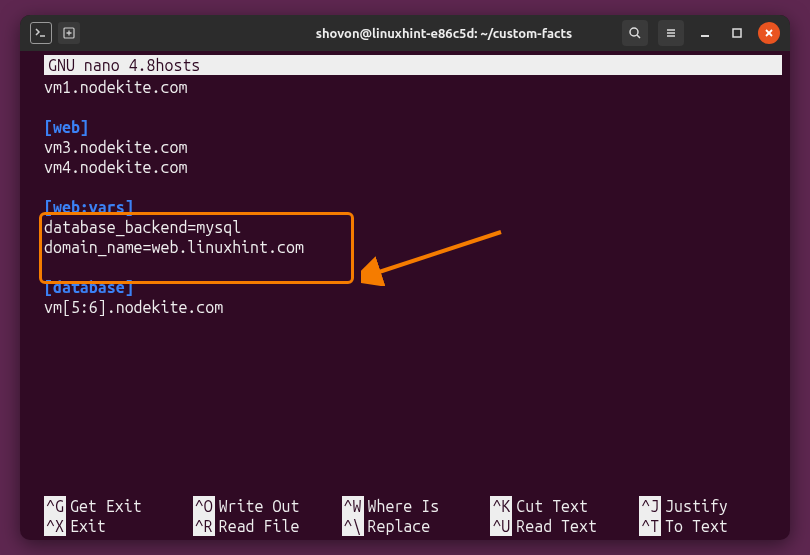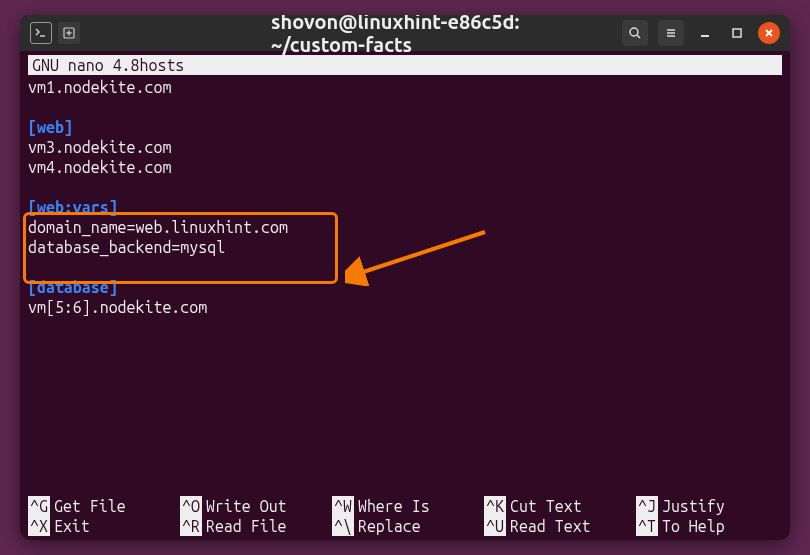--- a/index.html
+++ b/index.html
@@ -54,21 +54,21 @@
       justify-content: center;
       color: #ccc;
       font-size: 10px;
     }
     
     .titlebar-title {
       position: absolute;
       left: 50%;
       transform: translateX(-50%);
       color: #eee;
-      font-size: 20px;
+      font-size: 13px;
       font-family: 'Ubuntu', sans-serif;
       font-weight: bold;
       margin-left: 39px;
     }
     
     .titlebar-right {
       margin-left: auto;
       display: flex;
       align-items: center;
       gap: 10px;
@@ -107,20 +107,21 @@
       font-size: 12px;
     }
     
     .terminal-content {
       flex: 1;
       padding: 4px 8px;
       color: #eee;
       font-size: 16px;
       line-height: 1.25;
       position: relative;
+      margin-left: 16px;
     }
     
     .nano-header {
       background: #eee;
       color: #300a24;
       display: flex;
       padding: 0 4px;
       margin-bottom: 2px;
     }
     
@@ -250,40 +251,40 @@
       <span class="nano-header-file">hosts</span>
     </div>
 
     <div class="content-line">vm1.nodekite.com</div>
     <div class="content-line">&nbsp;</div>
     <div class="group-header">[web]</div>
     <div class="content-line">vm3.nodekite.com</div>
     <div class="content-line">vm4.nodekite.com</div>
     <div class="content-line">&nbsp;</div>
     <div class="group-header">[web:vars]</div>
+    <div class="content-line">database_backend=mysql</div>
     <div class="content-line">domain_name=web.linuxhint.com</div>
-    <div class="content-line">database_backend=mysql</div>
     <div class="content-line">&nbsp;</div>
     <div class="group-header">[database]</div>
     <div class="content-line">vm[5:6].nodekite.com</div>
 
     <div class="highlight-box"></div>
     <svg class="arrow" width="150" height="60" viewBox="0 0 150 60">
       <defs>
         <marker id="arrowhead" markerWidth="8" markerHeight="8" refX="2" refY="4" orient="auto">
           <polygon points="0 0, 8 4, 0 8" fill="#f57c00"></polygon>
         </marker>
       </defs>
       <line x1="140" y1="6" x2="12" y2="48" stroke="#f57c00" stroke-width="4" marker-end="url(#arrowhead)"></line>
     </svg>
 
     <div class="nano-footer">
       <div class="shortcut">
         <span class="key-combo">^G</span>
-        <span class="shortcut-label">Get File</span>
+        <span class="shortcut-label">Get Exit</span>
       </div>
       <div class="shortcut">
         <span class="key-combo">^O</span>
         <span class="shortcut-label">Write Out</span>
       </div>
       <div class="shortcut">
         <span class="key-combo">^W</span>
         <span class="shortcut-label">Where Is</span>
       </div>
       <div class="shortcut">
@@ -305,17 +306,17 @@
       <div class="shortcut">
         <span class="key-combo">^\</span>
         <span class="shortcut-label">Replace</span>
       </div>
       <div class="shortcut">
         <span class="key-combo">^U</span>
         <span class="shortcut-label">Read Text</span>
       </div>
       <div class="shortcut">
         <span class="key-combo">^T</span>
-        <span class="shortcut-label">To Help</span>
+        <span class="shortcut-label">To Text</span>
       </div>
     </div>
   </div>
 </div>
 
 </body></html>

